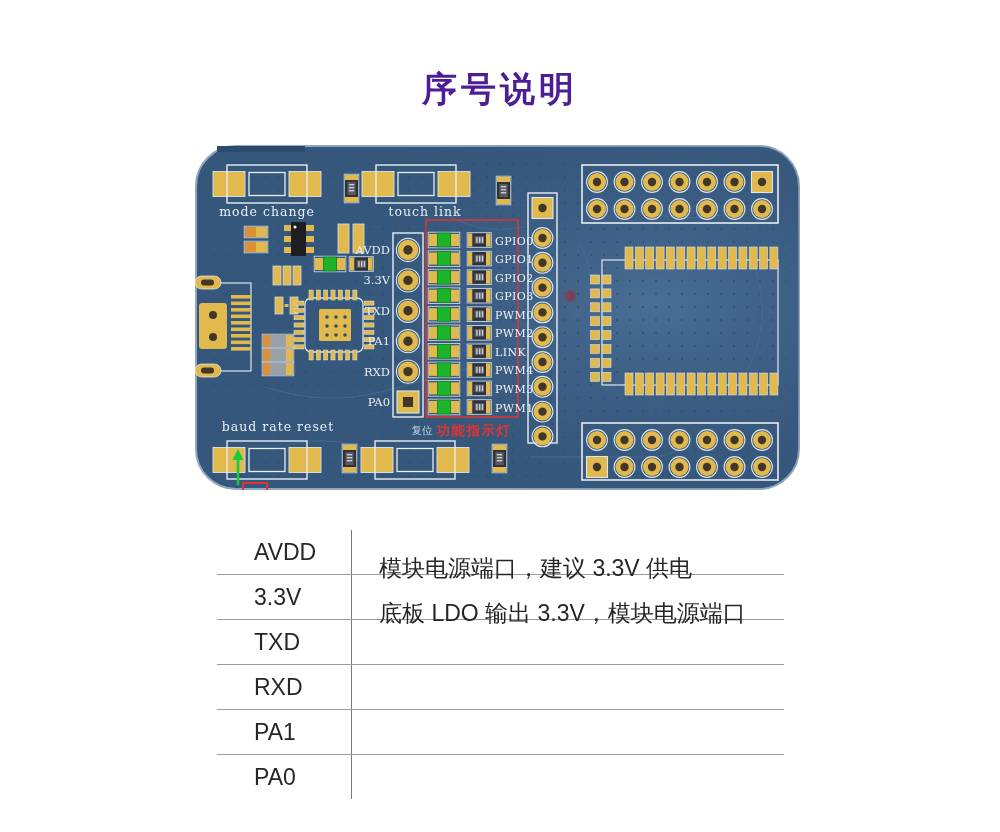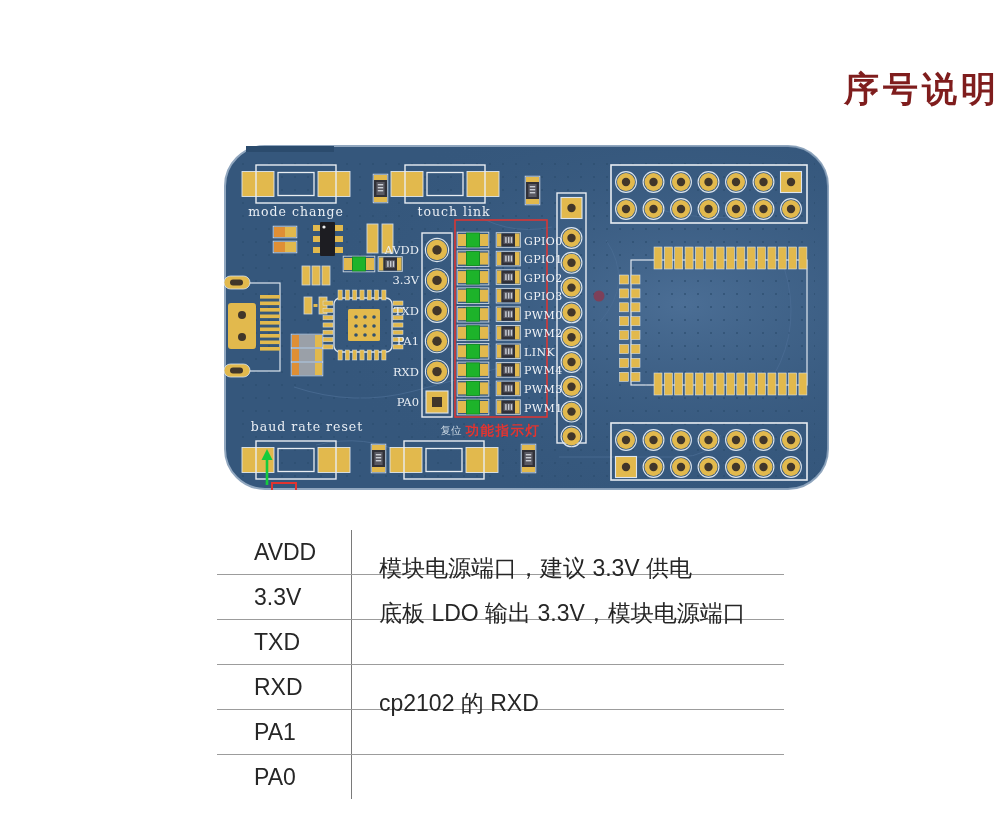--- a/index.html
+++ b/index.html
@@ -1,20 +1,20 @@
 <!DOCTYPE html>
 <html><head>
 <meta charset="utf-8">
 <style>
   html,body{margin:0;padding:0;background:#ffffff;}
   .page{position:relative;width:1000px;height:832px;background:#ffffff;overflow:hidden;
         font-family:"Liberation Sans","DejaVu Sans",sans-serif;}
-  .page-title{position:absolute;top:66px;left:0;width:100%;text-align:right;
-        font-size:35px;letter-spacing:4px;font-weight:600;color:#7f1d1d;}
-  .pcb-wrap{position:absolute;left:195px;top:145px;width:605px;height:345px;margin-left:29px;}
+  .page-title{position:absolute;top:66px;left:0;width:100%;text-align:center;
+        font-size:35px;letter-spacing:4px;font-weight:600;color:#4c1d95;}
+  .pcb-wrap{position:absolute;left:195px;top:145px;width:605px;height:345px;}
   .pcb-wrap svg{display:block;overflow:hidden;}
   .silk{font-family:"DejaVu Serif","Liberation Serif",serif;fill:#e9eef4;}
   .led-label{font-family:"DejaVu Serif","Liberation Serif",serif;font-size:11px;fill:#f0f3f7;letter-spacing:.4px;}
   .pin-label{font-family:"DejaVu Serif","Liberation Serif",serif;font-size:11.5px;fill:#e9eef4;}
   
   .pin-table{position:absolute;left:217px;top:530px;width:567px;color:#262626;}
   .pin-table .row{display:flex;height:44px;align-items:center;}
   .pin-table .row:not(:last-child){border-bottom:1px solid #9c9c9c;}
   .pin-table .cell-pin{width:135px;box-sizing:border-box;padding-left:37px;
         border-right:1px solid #7a7a7a;height:100%;display:flex;align-items:center;
@@ -432,21 +432,20 @@
     </div>
     <div class="row">
       <div class="cell-pin">3.3V</div>
       <div class="cell-desc">底板 LDO 输出 3.3V，模块电源端口</div>
     </div>
     <div class="row">
       <div class="cell-pin">TXD</div>
     </div>
     <div class="row">
       <div class="cell-pin">RXD</div>
-      <div class="cell-desc">cp2102 的 RXD</div>
     </div>
     <div class="row">
       <div class="cell-pin">PA1</div>
     </div>
     <div class="row">
       <div class="cell-pin">PA0</div>
     </div>
   </div>
 
 </div>

